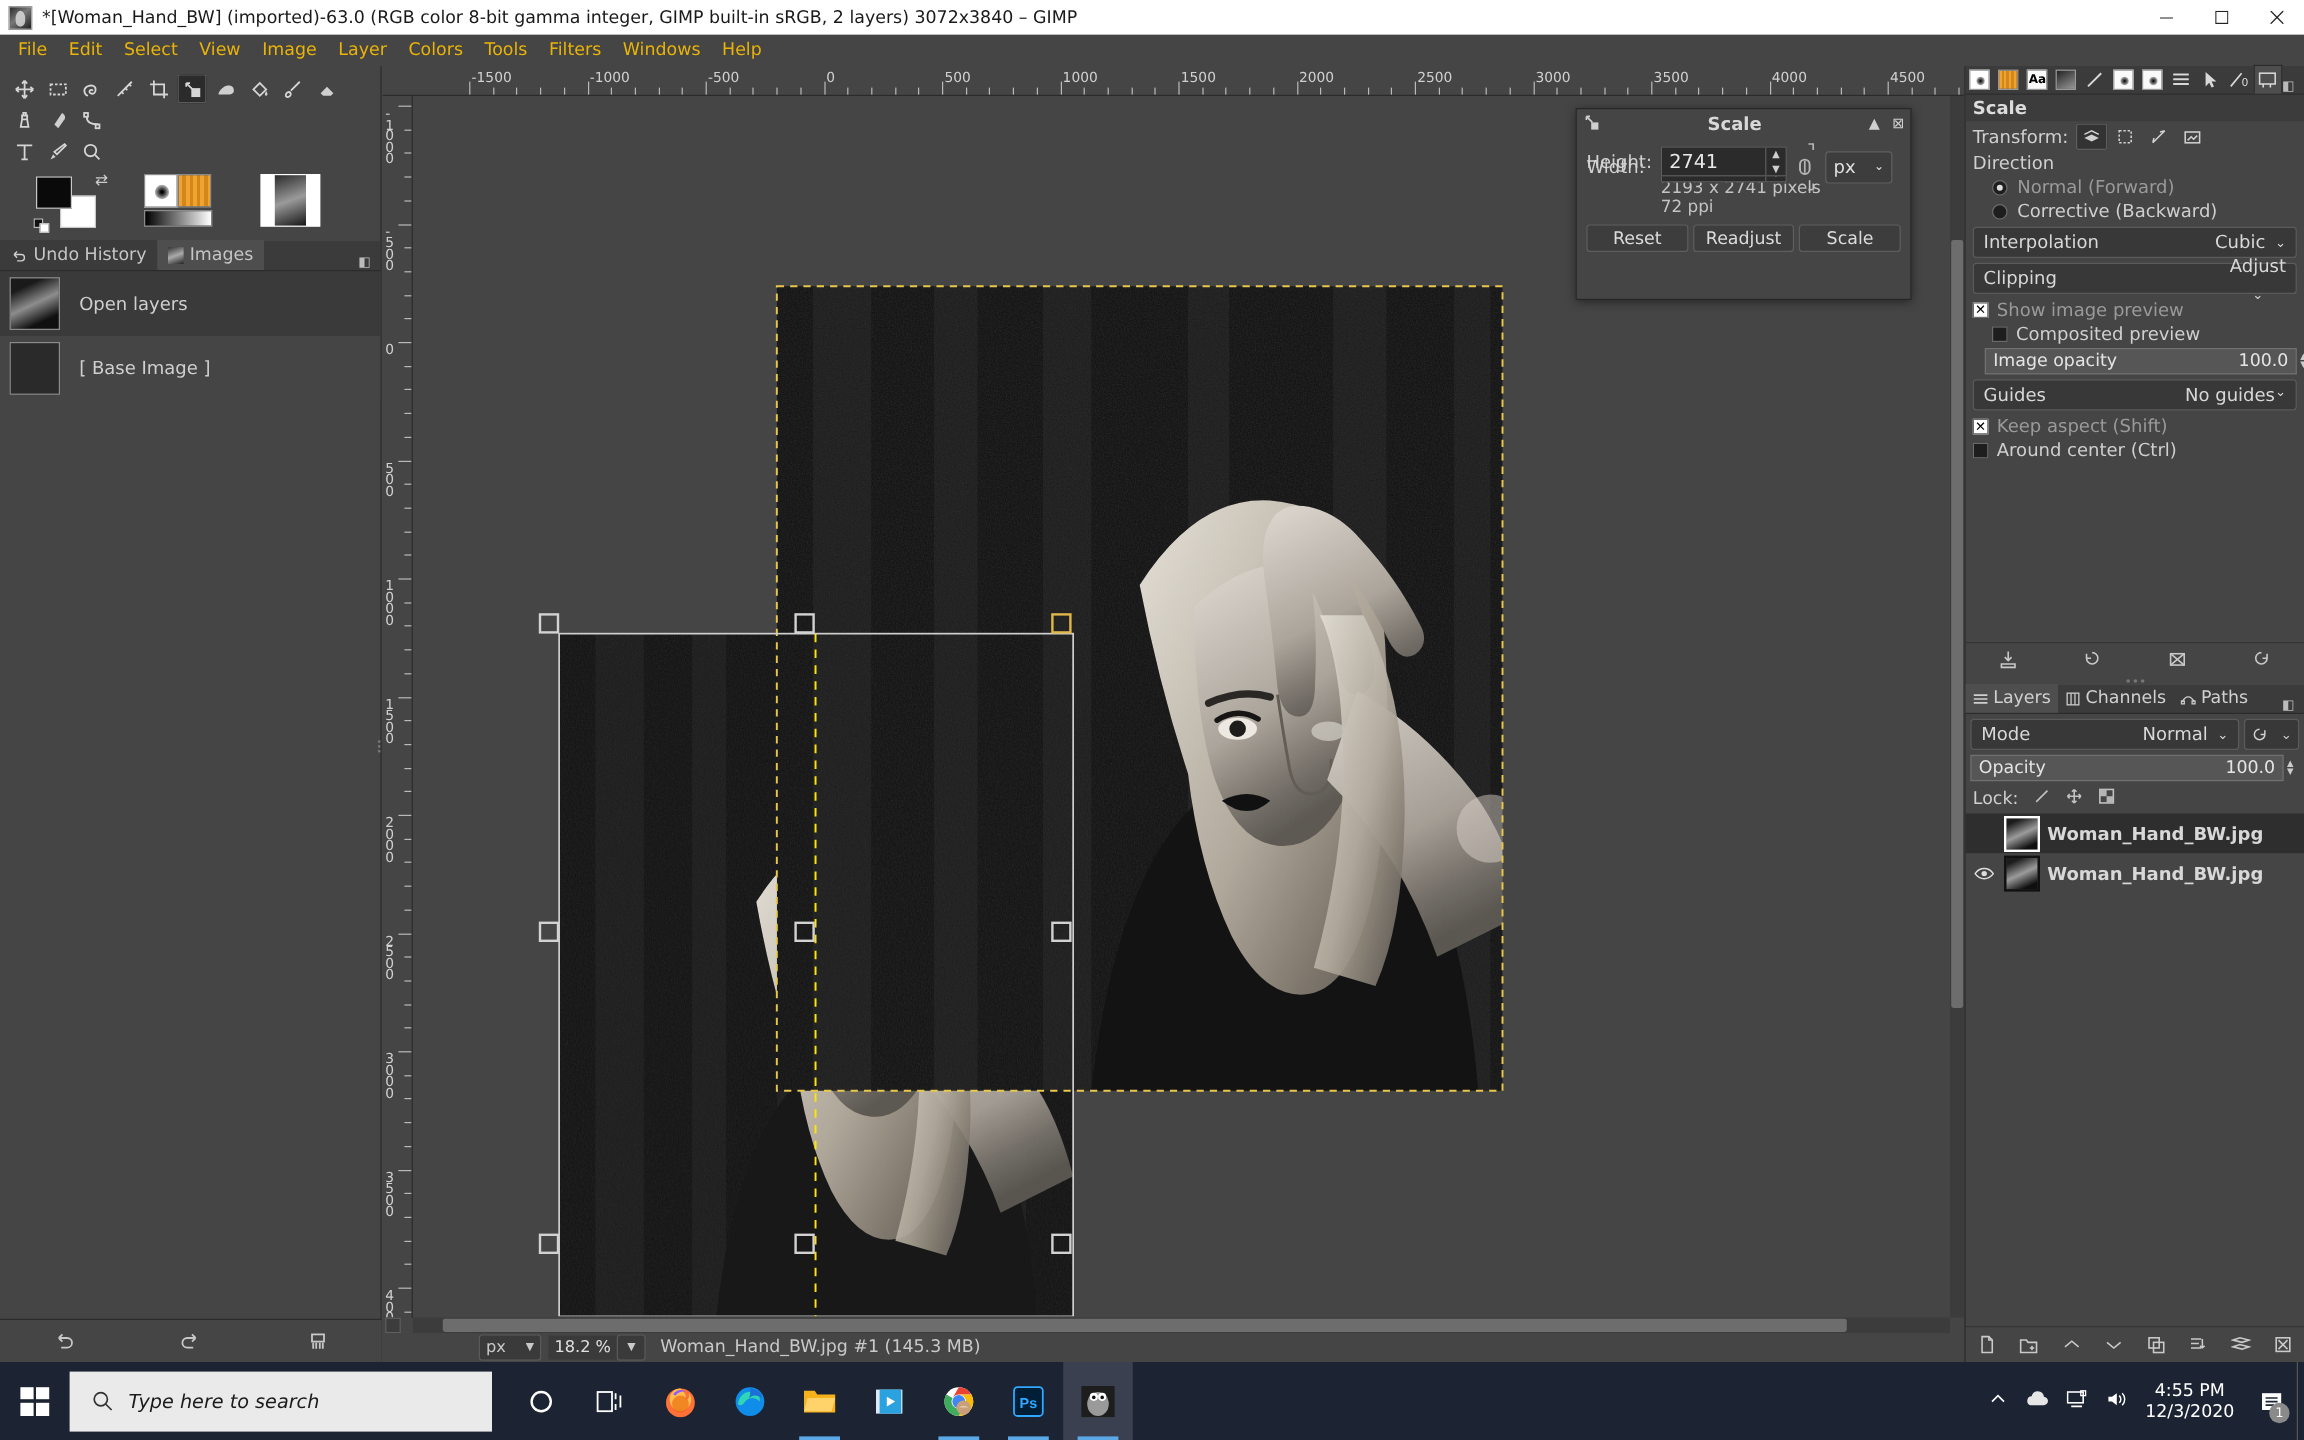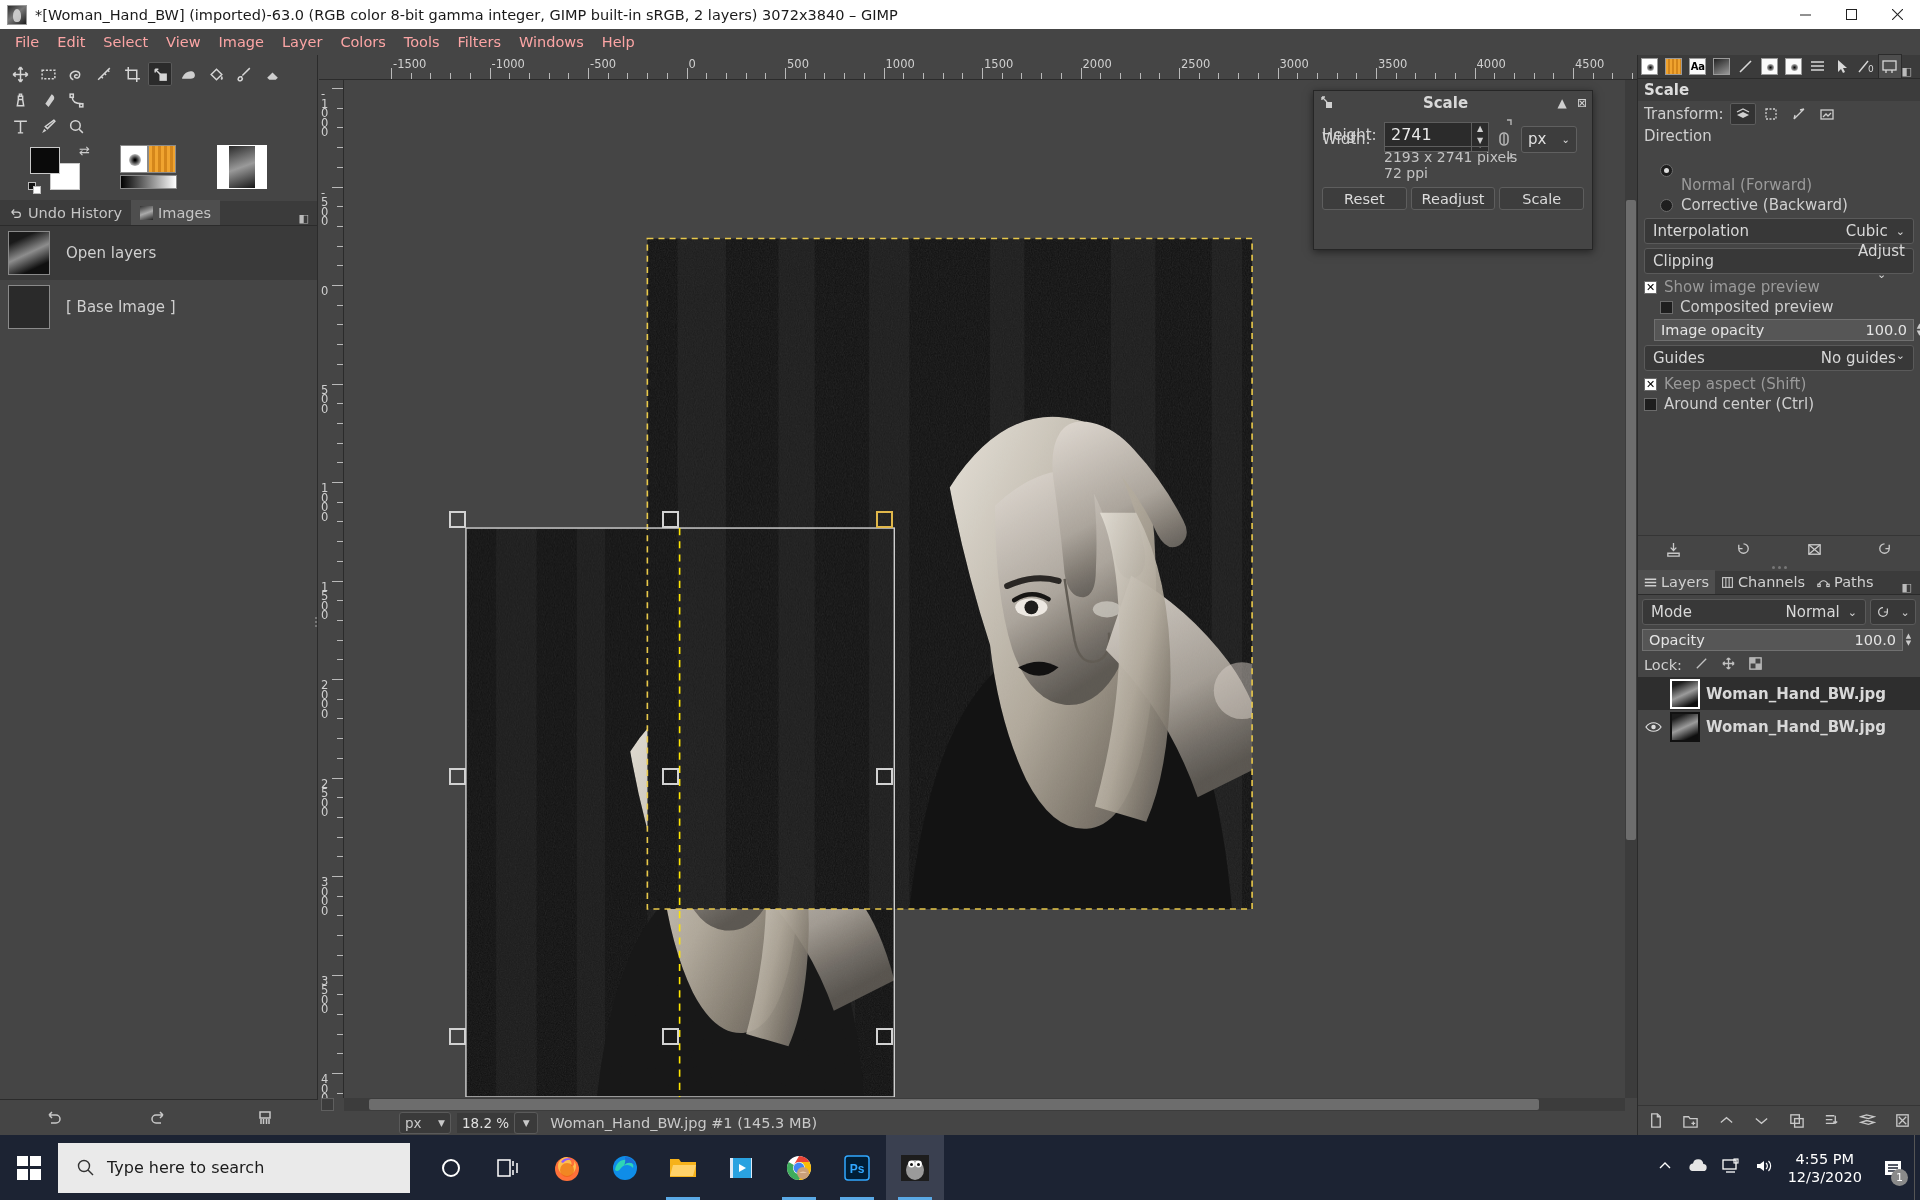--- a/index.html
+++ b/index.html
@@ -28,21 +28,21 @@
   .tb-btns { margin-left:auto; display:flex; height:29px; }
   .tb-btn { width:46px; height:29px; display:flex; align-items:center;
     justify-content:center; color:#222; font-size:13px; }
   .tb-btn svg { display:block; }
 
   
   .menubar {
     position:absolute; left:0; top:29px; width:1920px; height:26px;
     background:#454545; display:flex; align-items:center; padding-left:6px;
   }
-  .menubar .mi { padding:2px 9px; font-size:14.5px; color:#fca5a5; }
+  .menubar .mi { padding:2px 9px; font-size:14.5px; color:#eab308; }
 
   
   .leftdock {
     position:absolute; left:0; top:55px; width:318px; height:1080px;
     background:#454545; border-right:1px solid #2b2b2b;
   }
   .toolbox { padding:6px 4px 2px 6px; }
   .toolrow { display:flex; flex-wrap:wrap; }
   .tool {
     width:24px; height:24px; margin:1px 2px; display:flex;
@@ -221,21 +221,21 @@
   .lp-bottom .b{flex:1;display:flex;align-items:center;justify-content:center;}
   .lp-bottom svg{width:17px;height:17px;stroke:#c9c9c9;fill:none;stroke-width:1.4;}
 
   
   .taskbar{position:absolute;left:0;bottom:0;width:1920px;height:65px;background:#1c2333;
      display:flex;align-items:center;}
   .startbtn{width:58px;height:65px;display:flex;align-items:center;justify-content:center;}
   .winlogo{width:24px;height:24px;display:grid;grid-template-columns:1fr 1fr;grid-template-rows:1fr 1fr;gap:2.5px;}
   .winlogo i{background:#fff;}
   .searchbox{width:352px;height:50px;background:#eaeaea;display:flex;align-items:center;gap:12px;
-     padding-left:18px;color:#1b1b1b;font-size:16px;}
+     padding-left:18px;color:#1b1b1b;font-size:16px;font-style:italic;}
   .tbicons{display:flex;align-items:center;gap:0;margin-left:12px;}
   .tbitem{width:58px;height:65px;display:flex;align-items:center;justify-content:center;position:relative;}
   .tbitem.active{background:#3a4050;}
   .tbitem .ubar{position:absolute;bottom:0;left:12px;right:12px;height:3px;background:#5aa9e6;}
   .tray{margin-left:auto;display:flex;align-items:center;gap:14px;padding-right:10px;color:#fff;font-size:14px;}
   .clock{text-align:center;line-height:18px;font-size:14.5px;}
   .notif{width:34px;height:65px;display:flex;align-items:center;justify-content:center;position:relative;}
   .notif .badge{position:absolute;right:2px;bottom:14px;width:17px;height:17px;border-radius:50%;
      background:#8a8a8a;color:#fff;font-size:11px;display:flex;align-items:center;justify-content:center;}
   .showdesk{position:absolute;right:0;top:0;width:6px;height:65px;border-left:1px solid #555;}
@@ -865,21 +865,21 @@
               <path d="M4 11l3-3 2 2 3-3"></path>
             </svg>
           </span>
       </div>
 
       <div class="opt-row">
         <span>Direction</span>
       </div>
       <div class="opt-row indent">
         <span class="radio on"></span>
-        <span style="color:#9a9a9a;margin-top:29px;">Normal (Forward)</span>
+        <span style="color:#9a9a9a;">Normal (Forward)</span>
       </div>
       <div class="opt-row indent">
         <span class="radio"></span>
         <span>Corrective (Backward)</span>
       </div>
 
       <div class="combo">
         <span>Interpolation</span>
         <span style="display:flex;gap:8px;align-items:center;">
           <span>Cubic</span>

